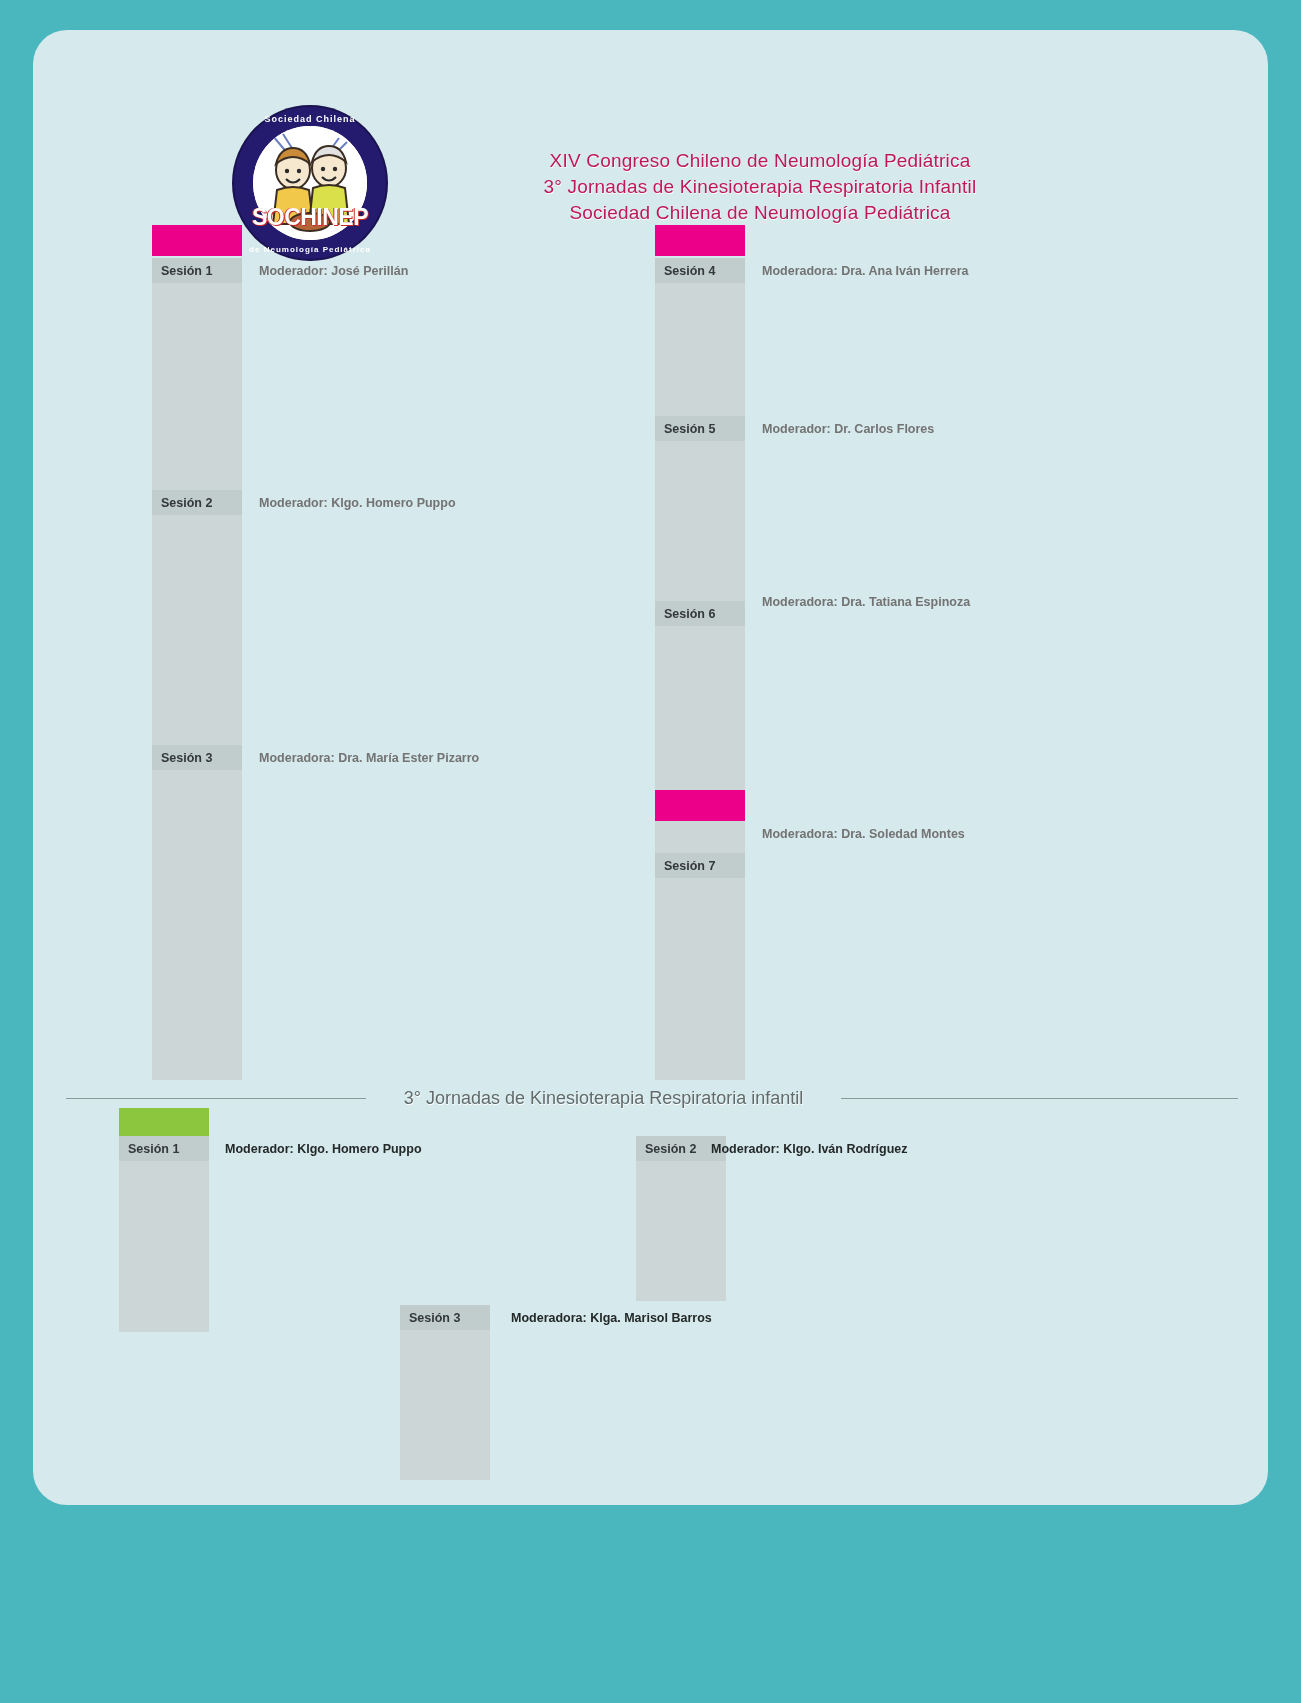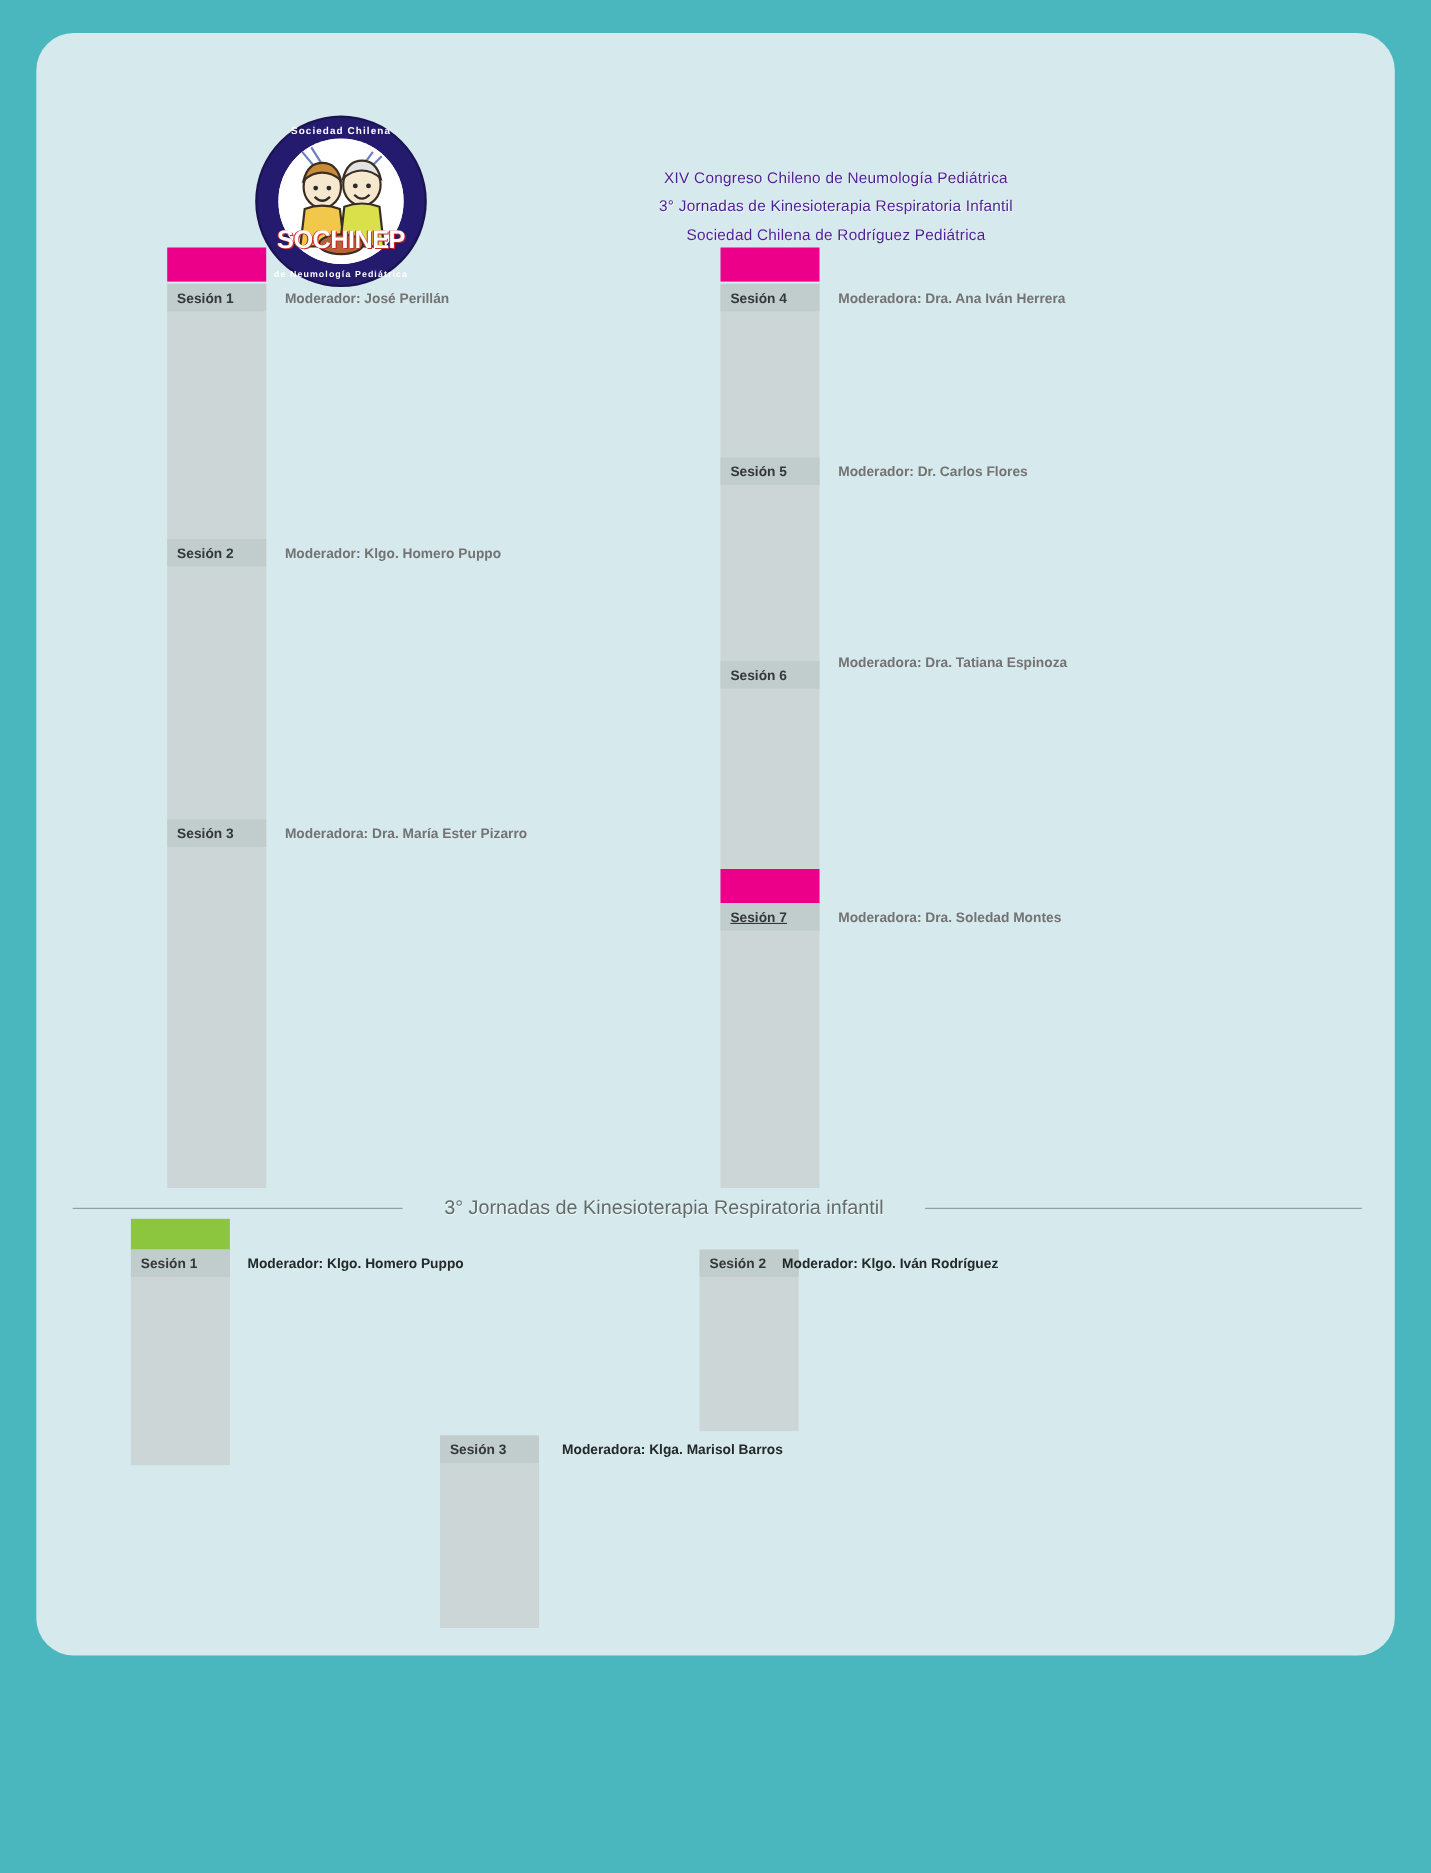--- a/index.html
+++ b/index.html
@@ -90,22 +90,22 @@
   }
 
   #title-block {
     position: absolute;
     left: 397px;
     top: 70px;
     width: 660px;
     text-align: center;
   }
   #title-block div {
-    color: #4c1d95;
-    font-size: 14px;
+    color: #be185d;
+    font-size: 19px;
     line-height: 26px;
     letter-spacing: 0.2px;
     font-family: "Liberation Sans", sans-serif;
     text-shadow: 0.5px 0.5px 0 #ffffff;
   }
 
   
   .col {
     position: absolute;
   }
@@ -258,21 +258,21 @@
         </svg>
       </div>
       <div class="ring-text-top">Sociedad Chilena</div>
       <div class="brand">SOCHINEP</div>
       <div class="ring-text-bottom">de Neumología Pediátrica</div>
     </div>
 
     <div id="title-block">
       <div>XIV Congreso Chileno de Neumología Pediátrica</div>
       <div>3° Jornadas de Kinesioterapia Respiratoria Infantil</div>
-      <div>Sociedad Chilena de Rodríguez Pediátrica</div>
+      <div>Sociedad Chilena de Neumología Pediátrica</div>
     </div>
   </div>
 
   <div class="col" id="col-left">
     <div class="track" id="track-left"></div>
 
     <div class="accent pink" style="top:0px;"></div>
 
     <div class="sess-head" style="top:33px;">Sesión 1</div>
     <div class="sess-mod" style="top:33px;">Moderador: José Perillán</div>
@@ -292,21 +292,21 @@
 
     <div class="sess-head" style="top:33px;">Sesión 4</div>
     <div class="sess-mod" style="top:33px;">Moderadora: Dra. Ana Iván Herrera</div>
 
     <div class="sess-head" style="top:191px;">Sesión 5</div>
     <div class="sess-mod" style="top:191px;">Moderador: Dr. Carlos Flores</div>
 
     <div class="sess-head" style="top:376px;">Sesión 6</div>
     <div class="sess-mod" style="top:364px;">Moderadora: Dra. Tatiana Espinoza</div>
 
-    <div class="sess-head" style="top:596px;text-decoration:underline;">Sesión 7</div>
+    <div class="sess-head" style="top:628px;">Sesión 7</div>
     <div class="sess-mod" style="top:596px;">Moderadora: Dra. Soledad Montes</div>
   </div>
 
   <div id="divider">
     <div class="line l"></div>
     <div class="dtext">3° Jornadas de Kinesioterapia Respiratoria infantil</div>
     <div class="line r"></div>
   </div>
 
   <div id="kine">

